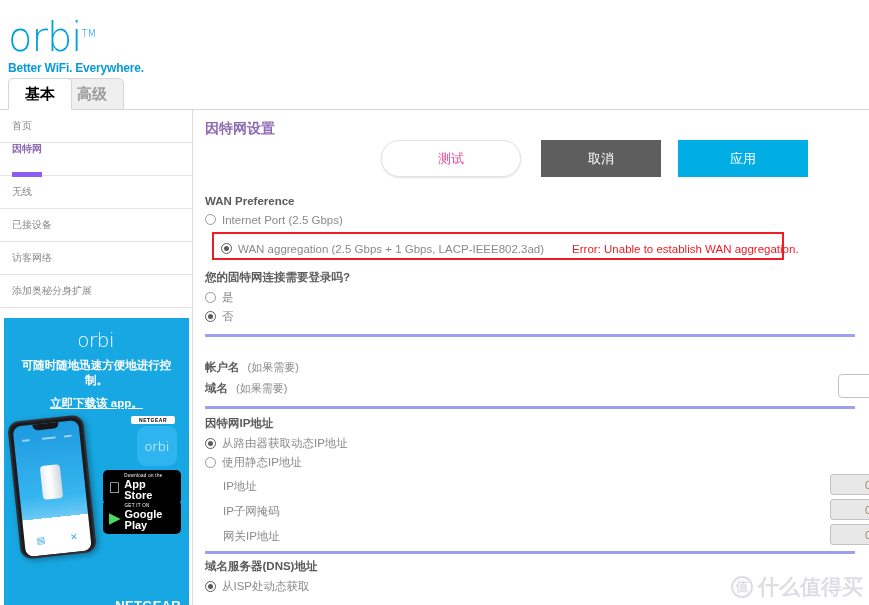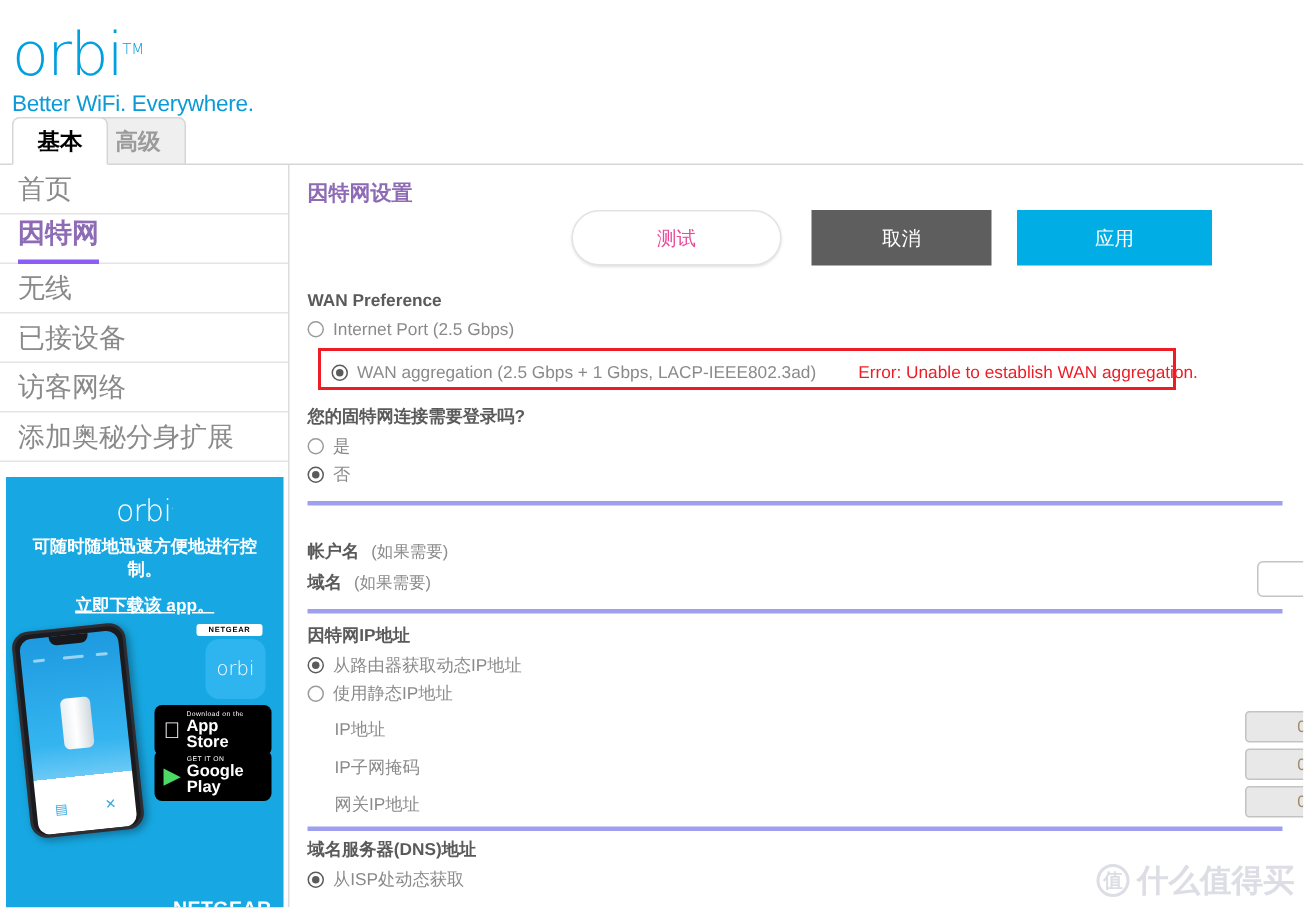--- a/index.html
+++ b/index.html
@@ -11,42 +11,42 @@
     font-family: "Liberation Sans", "DejaVu Sans", sans-serif;
   }
   #app { position: relative; width: 869px; height: 605px; overflow: hidden; background:#fff; }
 
   
   .header { position: relative; height: 78px; background:#fff; }
   .logo-wrap { position:absolute; left:8px; top:12px; }
   .orbi-logo { font-size: 40px; line-height: 44px; color:#00a0df; letter-spacing:-1px;
                font-family:"DejaVu Sans", sans-serif; font-weight:300; }
   .orbi-logo .tm { font-size: 10px; vertical-align: super; letter-spacing:0; }
-  .tagline { font-size: 15px; color:#0b9ad6; margin-top:2px; font-weight:normal;
+  .tagline { font-size: 12px; color:#0b9ad6; margin-top:2px; font-weight:bold;
              font-family:"Liberation Sans", sans-serif; letter-spacing:-0.2px;text-align:right;}
 
   
   .tabbar { position:relative; height:32px; border-bottom:1px solid #d6d6d6; background:#fff; }
   .tab { position:absolute; bottom:-1px; height:32px; padding:0 16px; display:flex; align-items:center;
          justify-content:center; font-size:15px; border:1px solid #d6d6d6;
          border-top-left-radius:5px; border-top-right-radius:5px; }
   .tab.active { left:8px; background:#fff; color:#000; font-weight:bold; border-bottom:1px solid #fff; z-index:2; }
   .tab.inactive { left:60px; background:#efefef; color:#9b9b9b; font-weight:bold; z-index:1; }
 
   
   .body-wrap { position:relative; display:flex; height: 495px; }
   .sidebar { width:193px; flex:0 0 193px; background:#fff; border-right:1px solid #dcdcdc; position:relative;}
   .content { flex:1; position:relative; overflow:hidden; }
 
   
   .nav-item { height:33px; display:flex; align-items:center; padding-left:12px;
-              font-size:18px; color:#8a8a8a; border-bottom:1px solid #e4e4e4; }
+              font-size:10px; color:#8a8a8a; border-bottom:1px solid #e4e4e4; }
   .nav-item:first-child { border-top:0; }
   .nav-item.active { color:#8e6bb5; font-weight:bold; }
-  .nav-item.active .nav-label { border-bottom:3px solid #8b5cf6; padding-bottom:6px; }
+  .nav-item.active .nav-label { border-bottom:5px solid #8b5cf6; padding-bottom:16px; }
 
   
   .promo { position:absolute; left:4px; top:208px; width:185px; height:303px;
            background:#17a8e3; overflow:hidden; }
   .promo-logo { text-align:center; color:#fff; font-size:20px; font-family:"DejaVu Sans", sans-serif;
                 font-weight:300; margin-top:10px; letter-spacing:-0.5px;}
   .promo-logo .tm { font-size:7px; vertical-align:super; }
   .promo-text { color:#fff; font-size:11.5px; text-align:center; line-height:15px; margin:6px 8px 0 8px;
                 font-weight:bold; }
   .promo-link { color:#fff; font-size:11.5px; text-align:center; margin-top:8px; text-decoration:underline;

